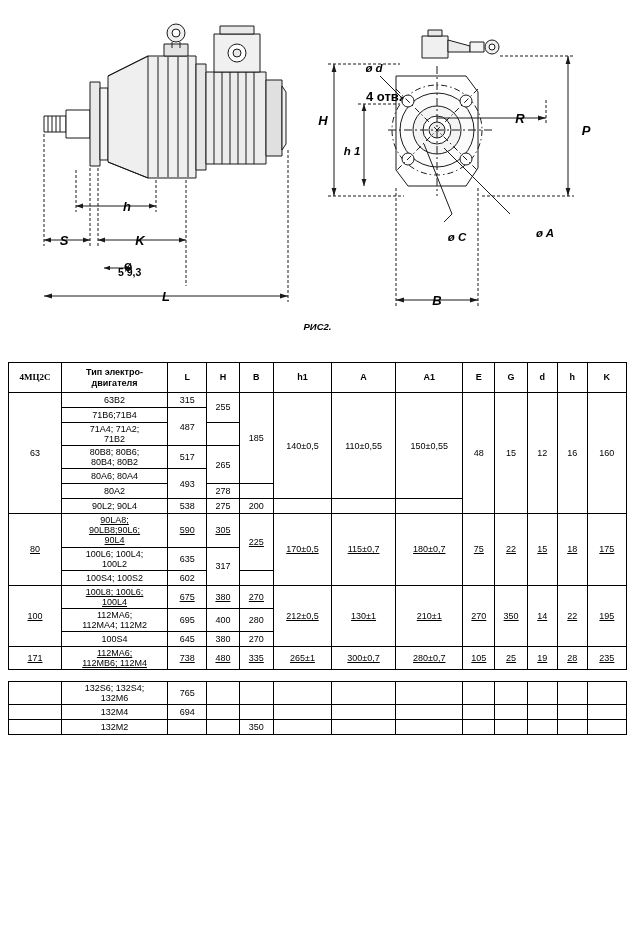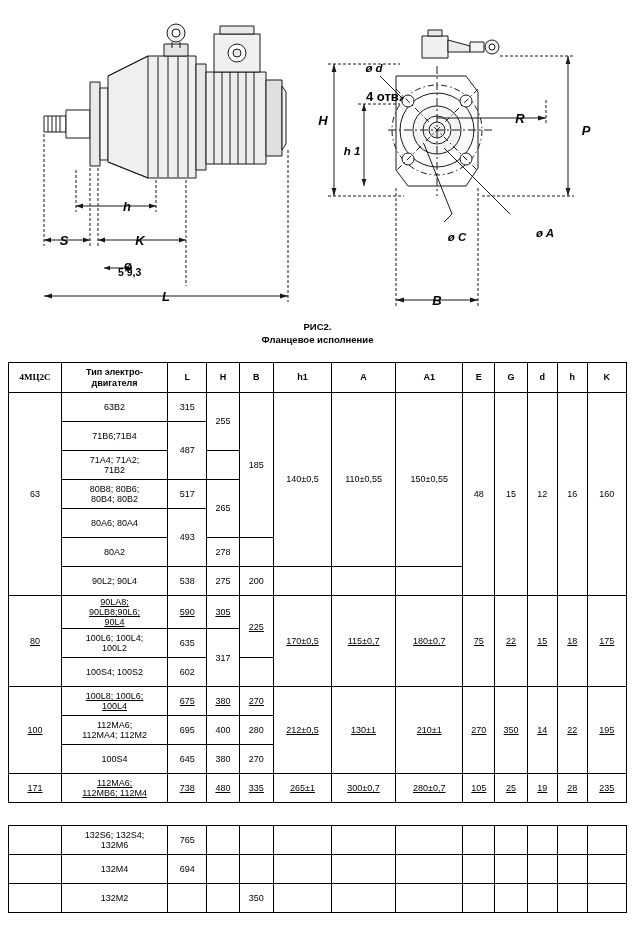--- a/index.html
+++ b/index.html
@@ -17,20 +17,21 @@
     width:635px;
     height:362px;
   }
   .drawing svg { display:block; }
   .fig-caption {
     position:absolute;
     left:0; right:0;
     text-align:center;
     font-size:9.5px;
     font-weight:bold;
+    font-style:italic;
   }
   .cap1 { top:321px; }
   .cap2 { top:334px; }
 
   table.spec {
     border-collapse:collapse;
     margin:0 8px;
     width:619px;
     font-size:9px;
     table-layout:fixed;
@@ -55,28 +56,28 @@
   .colb { width:30px; }
   .colh1 { width:50px; }
   .cola { width:56px; }
   .cola1 { width:58px; }
   .cole { width:28px; }
   .colg { width:28px; }
   .cold { width:26px; }
   .colhh { width:26px; }
   .colk { width:34px; }
 
-  .motorcell { text-align:left; padding-left:4px; height:29px; }
+  .motorcell { text-align:left; padding-left:4px; height:15px; }
   .group-sep { border-top:1.6px solid #000 !important;text-decoration:underline; }
   .tbl-gap { height:10px; }
   .model-lbl { font-weight:normal; }
   .hdr-first { font-weight:bold; font-size:9.5px;font-family:Liberation Serif, serif; }
 
   
-  table.spec2 { margin-top:12px;padding-left:32px; }
+  table.spec2 { margin-top:1px;padding-left:32px; }
   svg text { font-family:"Liberation Sans", sans-serif; }
 </style>
 </head>
 <body>
 
 <div class="drawing">
 <svg width="635" height="362" viewBox="0 0 635 362">
   <g fill="none" stroke="#1a1a1a" stroke-width="1" stroke-linejoin="round">
 
     <rect x="44" y="116" width="22" height="16" fill="#ffffff"></rect>
@@ -233,21 +234,20 @@
   <g fill="#000" font-size="13" font-weight="bold">
     <text x="366" y="101" text-anchor="start">4 отв.</text>
   </g>
   <g fill="#000" font-size="10.5" font-weight="bold">
     <text x="118" y="276" text-anchor="start">5 9,3</text>
     <text x="124" y="271" text-anchor="start">Ø</text>
   </g>
 </svg>
 
   <div class="fig-caption cap1">РИС2.</div>
-  <div class="fig-caption cap2">Фланцевое исполнение</div>
 </div>
 
 <table class="spec">
   <colgroup>
     <col class="colmodel">
       <col class="colmotor">
       <col class="coll">
       <col class="colh">
       <col class="colb">
     <col class="colh1">

